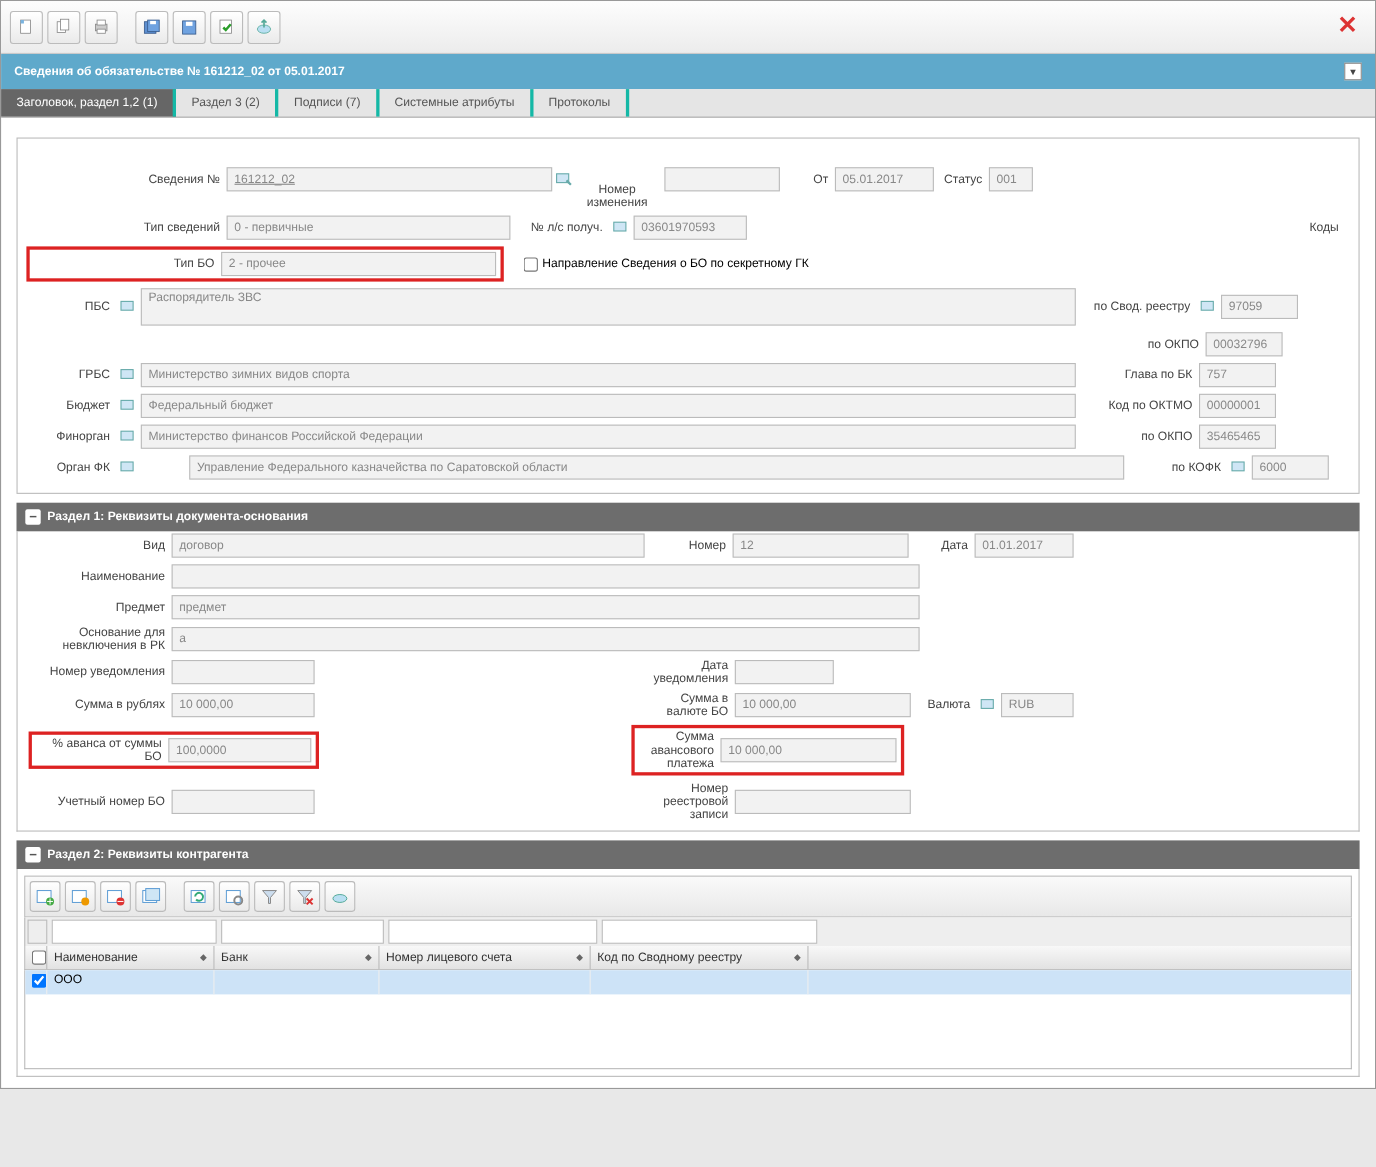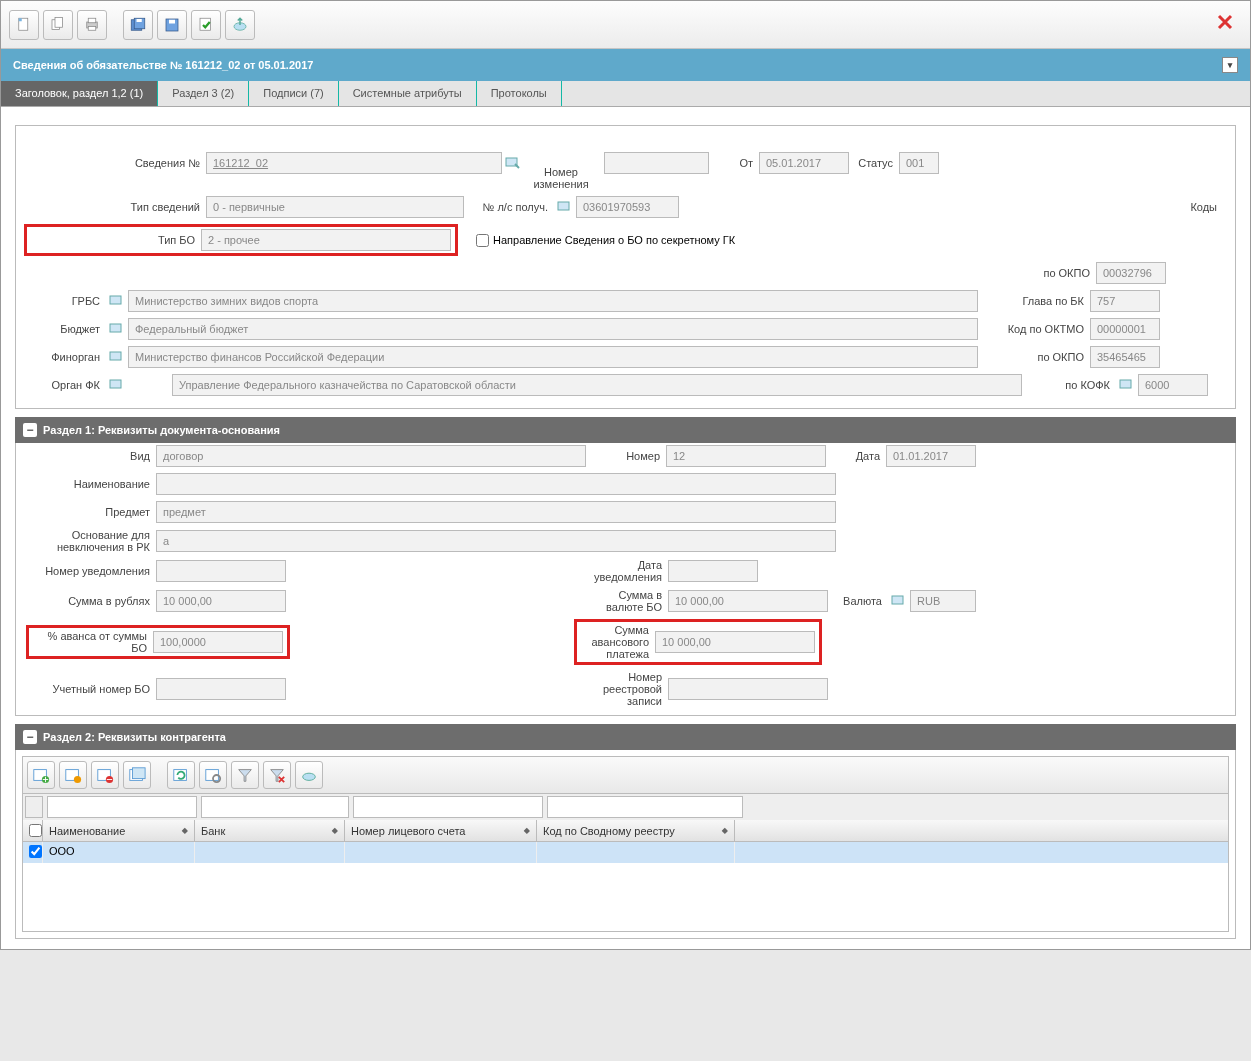--- a/index.html
+++ b/index.html
@@ -5,21 +5,21 @@
 * { box-sizing: border-box; margin: 0; padding: 0; font-family: Arial, sans-serif; font-size: 11px; }
 body { background: #e8e8e8; }
 .app { width: 1251px; background: #fff; border: 1px solid #999; }
 .toolbar-main { height: 48px; background: linear-gradient(#fdfdfd,#ececec); border-bottom: 1px solid #c5c5c5; display: flex; align-items: center; padding: 0 8px; gap: 4px; position: relative; }
 .tb-btn { width: 30px; height: 30px; border: 1px solid #bbb; border-radius: 3px; background: linear-gradient(#fff,#eaeaea); display: flex; align-items: center; justify-content: center; cursor: pointer; }
 .tb-sep { width: 8px; }
 .close-x { position: absolute; right: 10px; top: 12px; width: 24px; height: 24px; }
 .title-bar { background: #5fa9cb; color: #fff; padding: 8px 12px; font-weight: bold; font-size: 12px; display: flex; justify-content: space-between; align-items: center; }
 .dropdown-arrow { width: 16px; height: 16px; background: #fff; border: 1px solid #888; display: flex; align-items: center; justify-content: center; font-size: 9px; color: #444; }
 .tabs { background: #e5e5e5; border-bottom: 1px solid #aaa; display: flex; height: 26px; }
-.tab { padding: 6px 14px; color: #555; cursor: pointer; border-right: 1px solid #14b8a6; }
+.tab { padding: 6px 14px; color: #555; cursor: pointer; border-right: 3px solid #14b8a6; }
 .tab.active { background: #666; color: #fff; }
 .form-area { padding: 18px 14px 10px; }
 .row { display: flex; align-items: center; margin-bottom: 6px; }
 .lbl { text-align: right; padding-right: 6px; color: #444; }
 input.fld, .fld { height: 22px; background: #f2f2f2; border: 1px solid #bbb; padding: 2px 6px; color: #888; font-size: 11px; }
 .lookup-icn { width: 16px; height: 16px; margin: 0 3px; display: inline-flex; align-items: center; justify-content: center; }
 .highlight-red { border: 3px solid #d22; padding: 2px 4px; }
 .section-hdr { background: #6d6d6d; color: #fff; padding: 6px 8px; font-weight: bold; font-size: 12px; display: flex; align-items: center; gap: 6px; margin-top: 8px; }
 .collapse-btn { width: 14px; height: 14px; background: #fff; color: #555; display: flex; align-items: center; justify-content: center; font-weight: bold; font-size: 12px; border-radius: 2px; }
 .sec-body { border: 1px solid #bbb; border-top: none; padding: 2px 10px; }
@@ -145,20 +145,36 @@
         <div class="highlight-red" style="display:flex; align-items:center;">
           <span class="lbl" style="width:170px;">Тип БО</span>
           <input class="fld" style="width: 250px;" value="2 - прочее">
         </div>
         <span style="width:18px;"></span>
         <input type="checkbox" style="">
         <span style="padding-left:4px;">Направление Сведения о БО по секретному ГК</span>
       </div>
 
       <div class="row">
+        <span class="lbl" style="width:82px;">ПБС</span>
+        <span class="lookup-icn">
+            <svg viewBox="0 0 16 16">
+              <rect x="1" y="3" width="11" height="8" fill="#cfe6f5" stroke="#6aa"></rect>
+            </svg>
+          </span>
+        <textarea class="fld" style="width: 850px; height: 34px; resize: none;">Распорядитель ЗВС</textarea>
+        <span class="lbl" style="width:110px;">по Свод. реестру</span>
+        <span class="lookup-icn">
+            <svg viewBox="0 0 16 16">
+              <rect x="1" y="3" width="11" height="8" fill="#cfe6f5" stroke="#6aa"></rect>
+            </svg>
+          </span>
+        <input class="fld" style="width: 70px;" value="97059">
+      </div>
+      <div class="row">
         <span style="width:960px;"></span>
         <span class="lbl" style="width:112px;">по ОКПО</span>
         <input class="fld" style="width: 70px;" value="00032796">
       </div>
 
       <div class="row">
         <span class="lbl" style="width:82px;">ГРБС</span>
         <span class="lookup-icn">
             <svg viewBox="0 0 16 16">
               <rect x="1" y="3" width="11" height="8" fill="#cfe6f5" stroke="#6aa"></rect>

